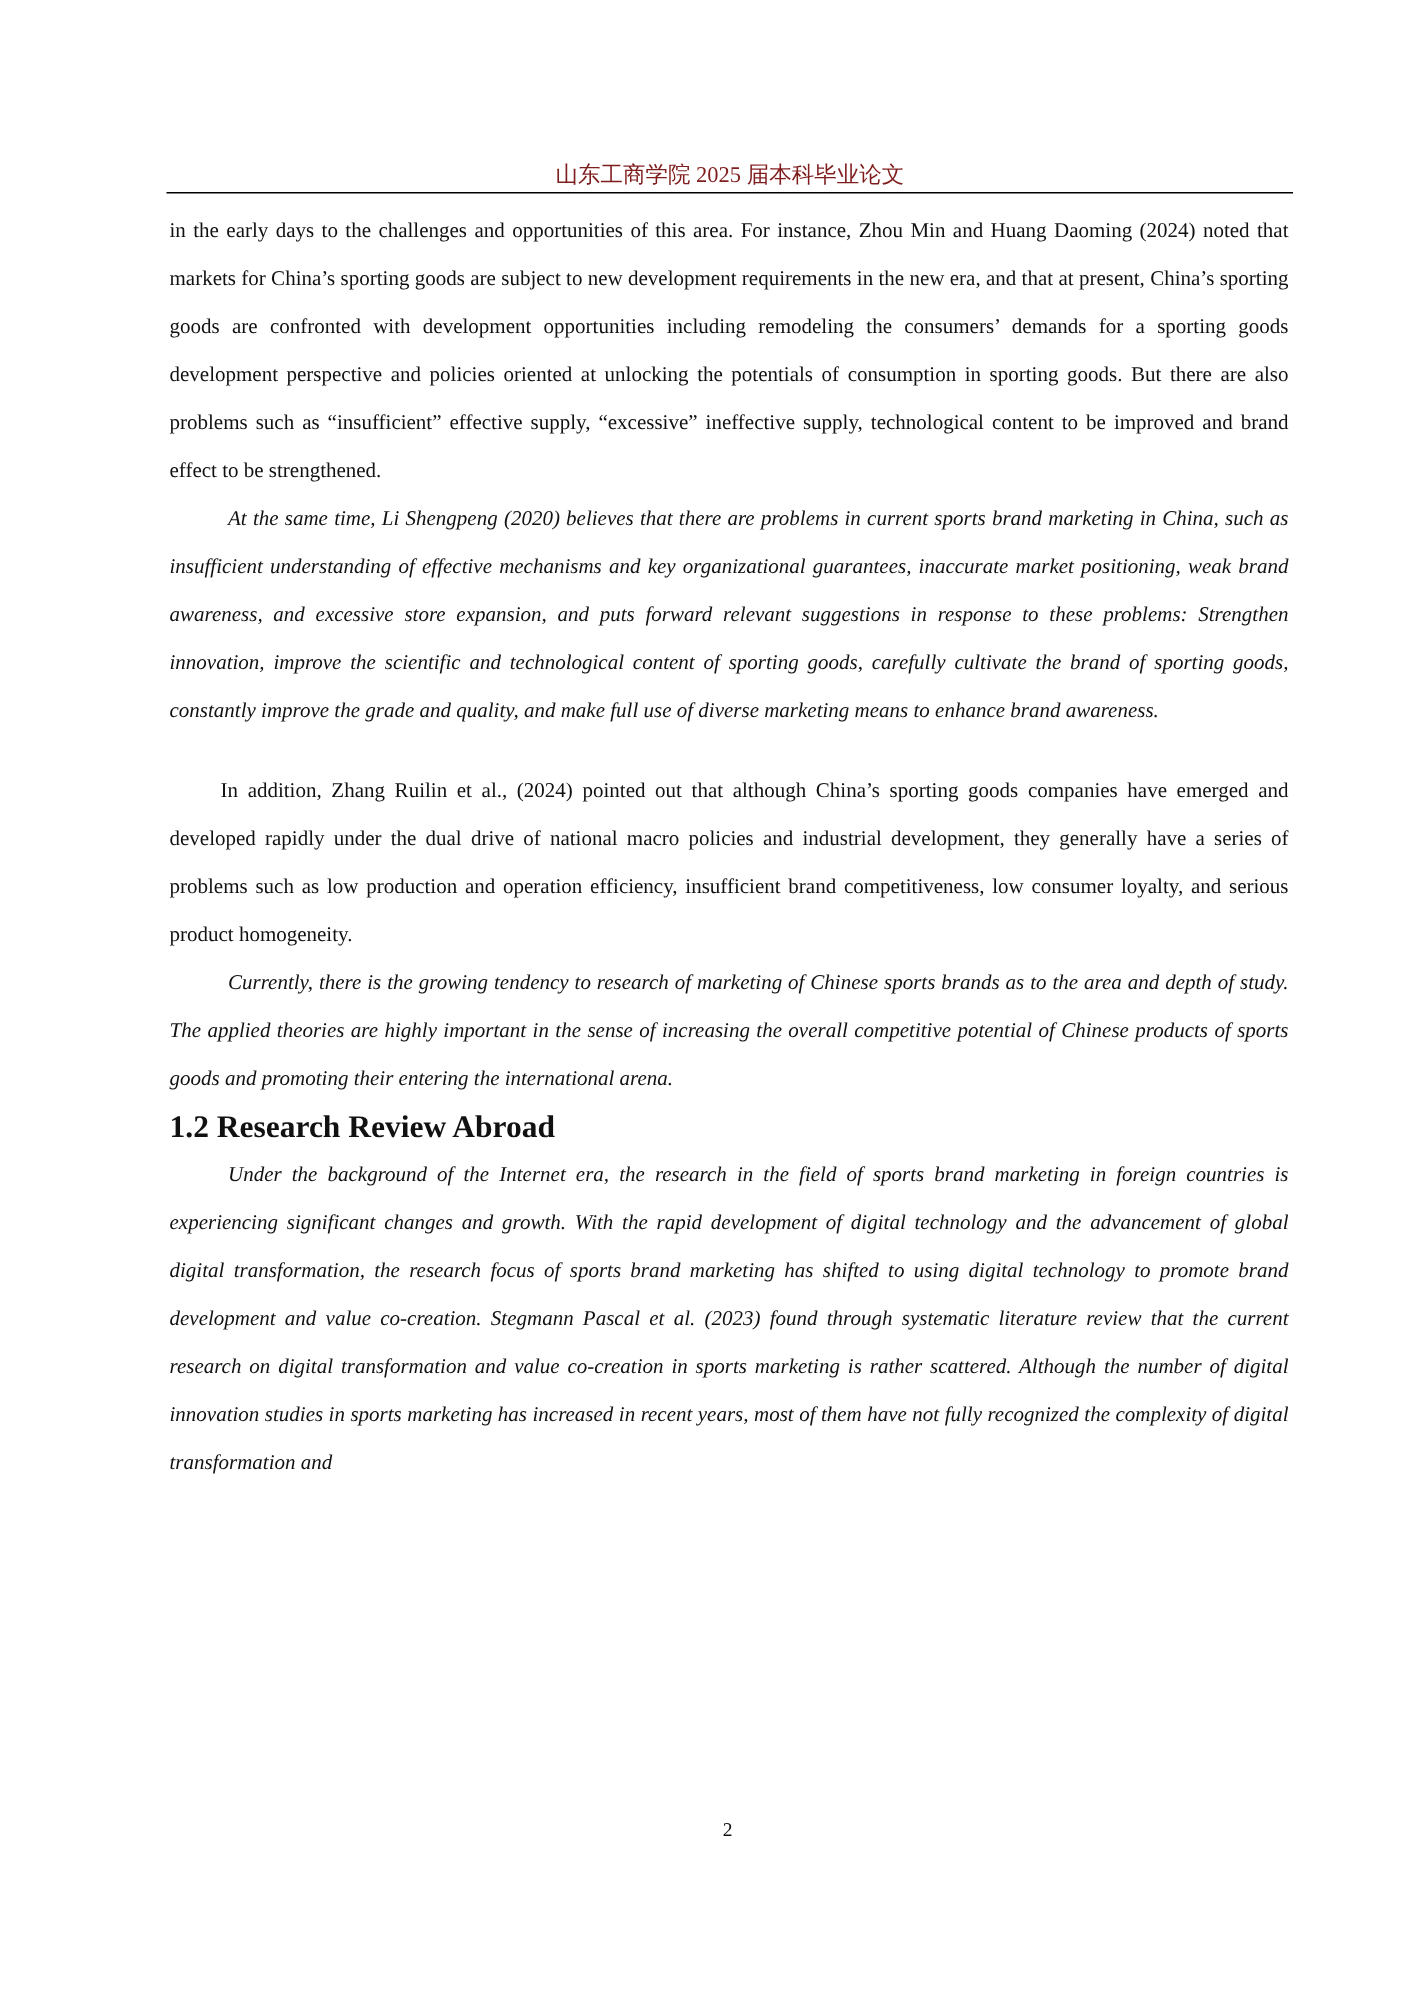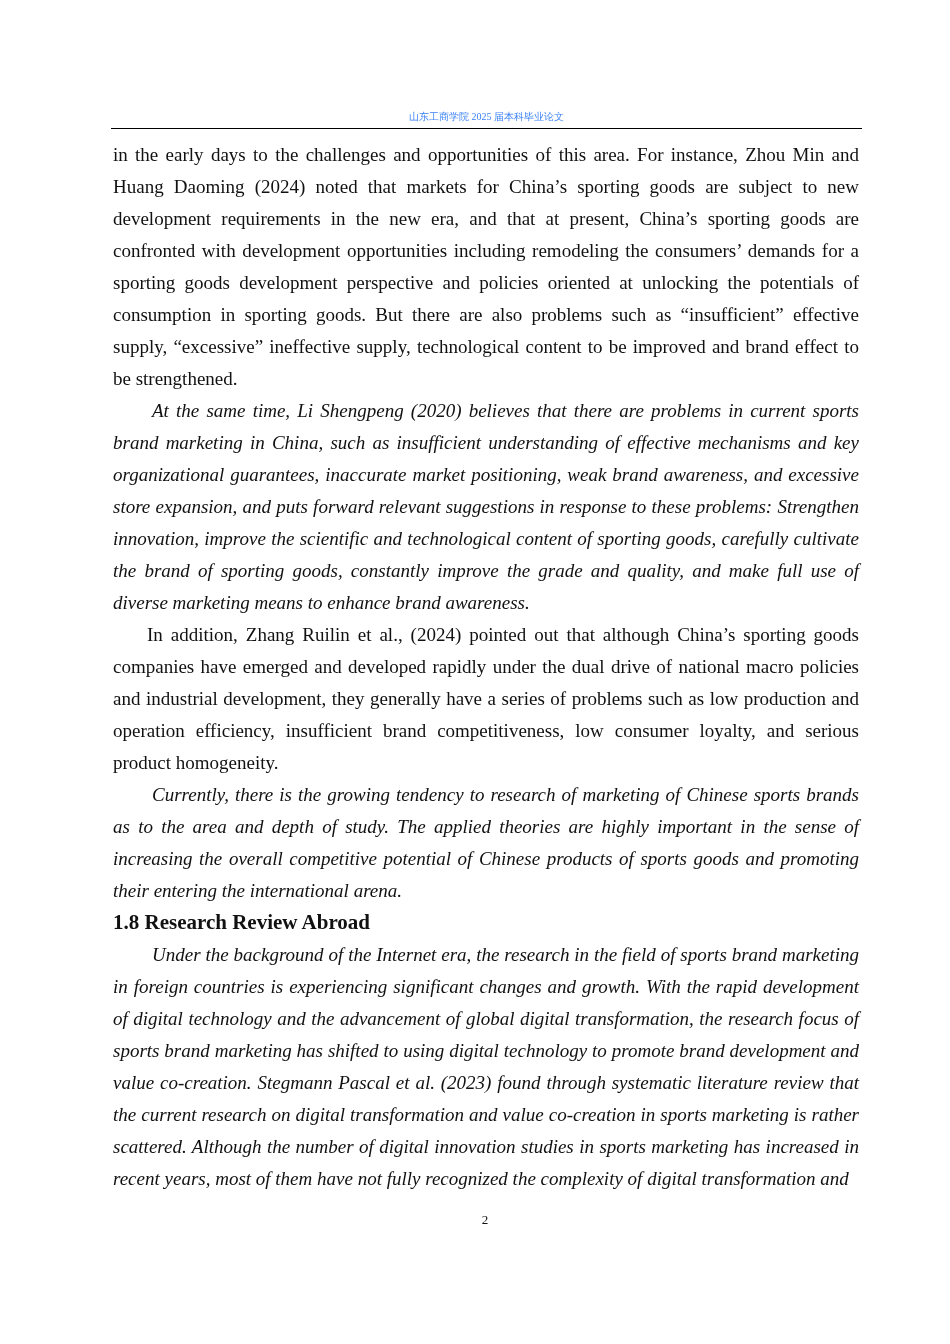--- a/index.html
+++ b/index.html
@@ -14,47 +14,47 @@
       overflow: hidden;
       font-family: "Liberation Serif", "DejaVu Serif", serif;
       color: #111111;
     }
     .page-header {
       position: absolute;
       left: 111px;
       top: 108px;
       width: 751px;
       text-align: center;
-      font-size: 10px;
+      font-size: 15px;
       line-height: 18px;
-      color: #3b82f6;
+      color: #7f1d1d;
     }
     .header-rule {
       position: absolute;
       left: 111px;
       top: 128px;
       width: 751px;
       height: 0;
       border-top: 1.3px solid #000000;
     }
     .content {
       position: absolute;
       left: 113px;
       top: 139px;
       width: 746px;
     }
     .para {
       margin: 0;
-      font-size: 19px;
+      font-size: 14px;
       line-height: 32px;
       text-align: justify;
       text-align-last: left;
     }
     .indent { text-indent: 39px; font-style: italic; }
-    .indent-short { text-indent: 34px; }
+    .indent-short { text-indent: 34px; margin-top: 21px; }
     .section-heading {
       margin: 0;
       font-weight: bold;
       font-size: 21px;
       line-height: 30px;
       margin-top: 0px;
       margin-bottom: 2px;
     }
     .page-number {
       position: absolute;
@@ -70,17 +70,17 @@
 <body>
 
 <div class="page-header">山东工商学院 2025 届本科毕业论文</div>
 <div class="header-rule"></div>
 
 <div class="content">
   <p class="para">in the early days to the challenges and opportunities of this area. For instance, Zhou Min and Huang Daoming (2024) noted that markets for China’s sporting goods are subject to new development requirements in the new era, and that at present, China’s sporting goods are confronted with development opportunities including remodeling the consumers’ demands for a sporting goods development perspective and policies oriented at unlocking the potentials of consumption in sporting goods. But there are also problems such as “insufficient” effective supply, “excessive” ineffective supply, technological content to be improved and brand effect to be strengthened.</p>
   <p class="para indent">At the same time, Li Shengpeng (2020) believes that there are problems in current sports brand marketing in China, such as insufficient understanding of effective mechanisms and key organizational guarantees, inaccurate market positioning, weak brand awareness, and excessive store expansion, and puts forward relevant suggestions in response to these problems: Strengthen innovation, improve the scientific and technological content of sporting goods, carefully cultivate the brand of sporting goods, constantly improve the grade and quality, and make full use of diverse marketing means to enhance brand awareness.</p>
   <p class="para indent-short">In addition, Zhang Ruilin et al., (2024) pointed out that although China’s sporting goods companies have emerged and developed rapidly under the dual drive of national macro policies and industrial development, they generally have a series of problems such as low production and operation efficiency, insufficient brand competitiveness, low consumer loyalty, and serious product homogeneity.</p>
   <p class="para indent">Currently, there is the growing tendency to research of marketing of Chinese sports brands as to the area and depth of study. The applied theories are highly important in the sense of increasing the overall competitive potential of Chinese products of sports goods and promoting their entering the international arena.</p>
-  <h2 class="section-heading">1.8 Research Review Abroad</h2>
+  <h2 class="section-heading">1.2 Research Review Abroad</h2>
   <p class="para indent">Under the background of the Internet era, the research in the field of sports brand marketing in foreign countries is experiencing significant changes and growth. With the rapid development of digital technology and the advancement of global digital transformation, the research focus of sports brand marketing has shifted to using digital technology to promote brand development and value co-creation. Stegmann Pascal et al. (2023) found through systematic literature review that the current research on digital transformation and value co-creation in sports marketing is rather scattered. Although the number of digital innovation studies in sports marketing has increased in recent years, most of them have not fully recognized the complexity of digital transformation and</p>
 </div>
 
 <div class="page-number">2</div>
 
 </body></html>

